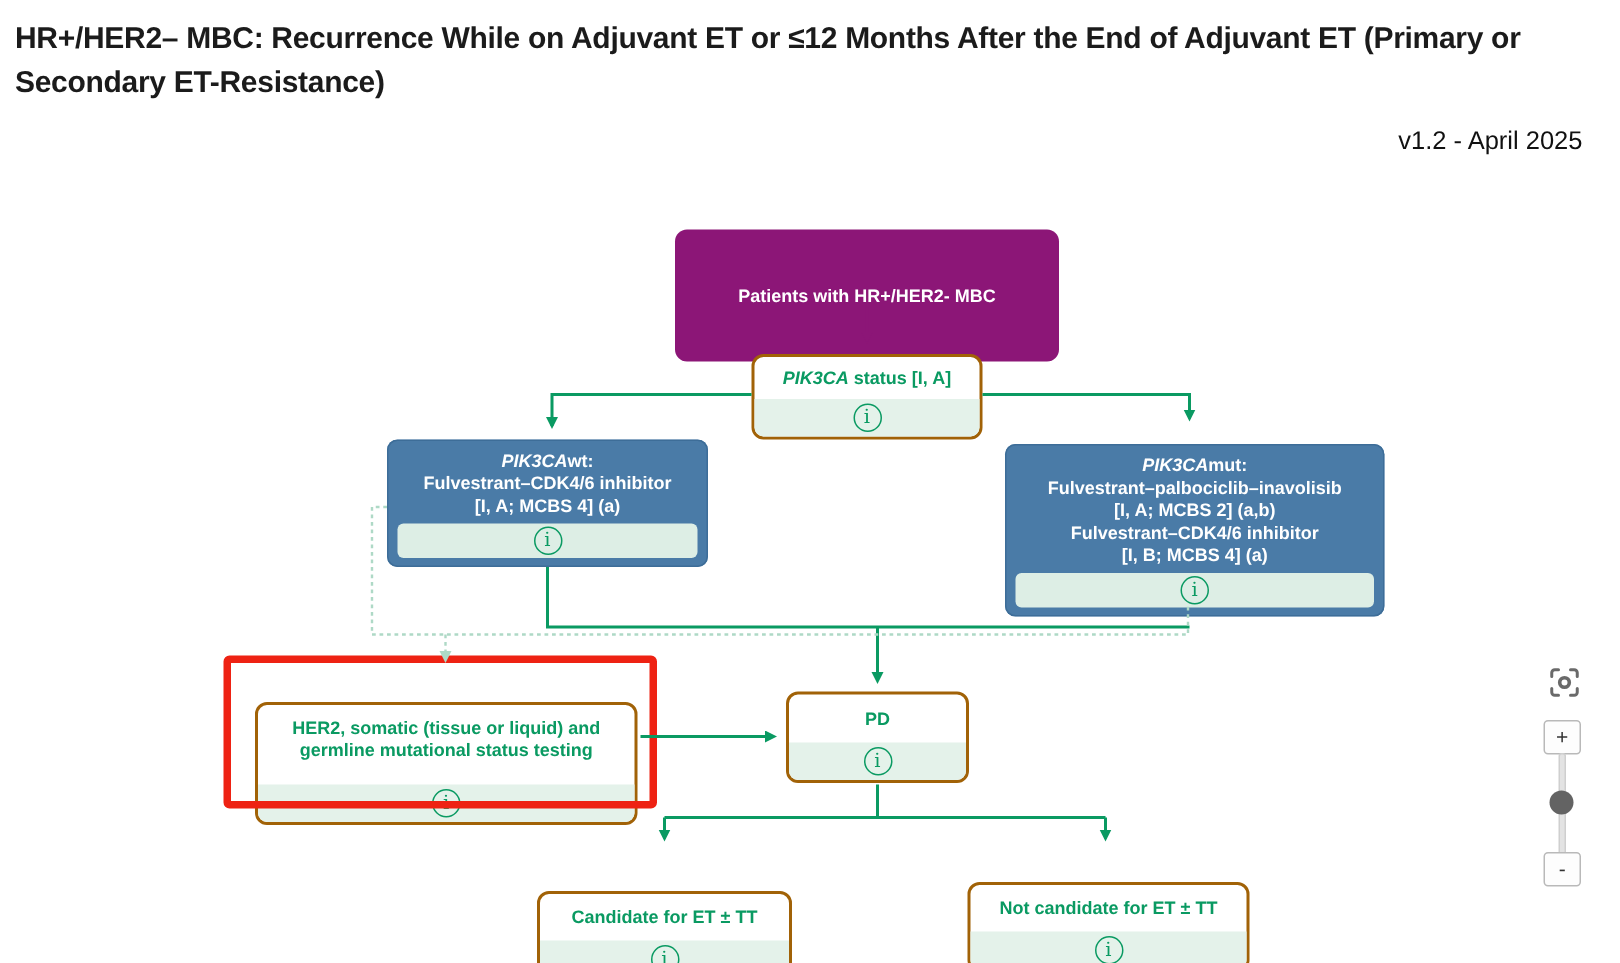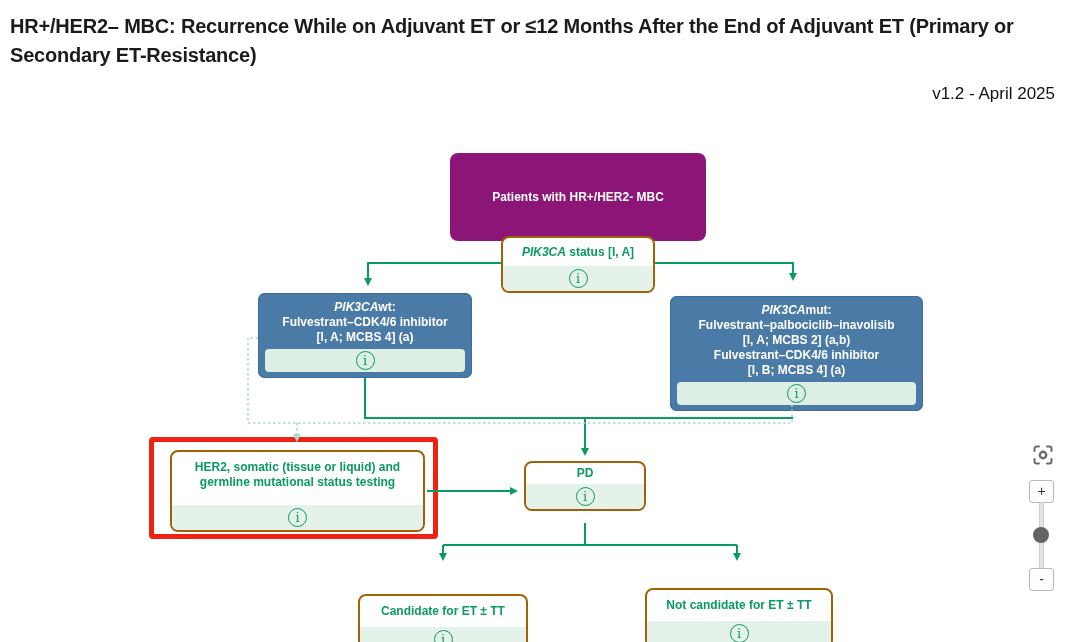--- a/index.html
+++ b/index.html
@@ -126,32 +126,32 @@
       <div>Fulvestrant–palbociclib–inavolisib</div>
       <div>[I, A; MCBS 2] (a,b)</div>
       <div>Fulvestrant–CDK4/6 inhibitor</div>
       <div>[I, B; MCBS 4] (a)</div>
     </div>
     <div class="strip">
       <span class="info">i</span>
     </div>
   </div>
 
-  <div class="fbox box-green" style="left:170px; top:450px; width:255px; height:82px;">
+  <div class="fbox box-green" style="left:170px; top:468px; width:255px; height:82px;">
     <div class="text" style="justify-content:flex-start; padding-top:8px;">
       <div>HER2, somatic (tissue or liquid) and germline mutational status testing</div>
     </div>
     <div class="strip">
       <span class="info">i</span>
     </div>
   </div>
 
   <div id="highlight-rect"></div>
 
-  <div class="fbox box-green" style="left:524px; top:461px; width:122px; height:50px;">
+  <div class="fbox box-green" style="left:524px; top:461px; width:122px; height:61px;">
     <div class="text">
         <div>PD</div>
       </div>
     <div class="strip">
       <span class="info">i</span>
     </div>
   </div>
 
   <div class="fbox box-green" style="left:358px; top:594px; width:170px; height:60px;">
     <div class="text">

